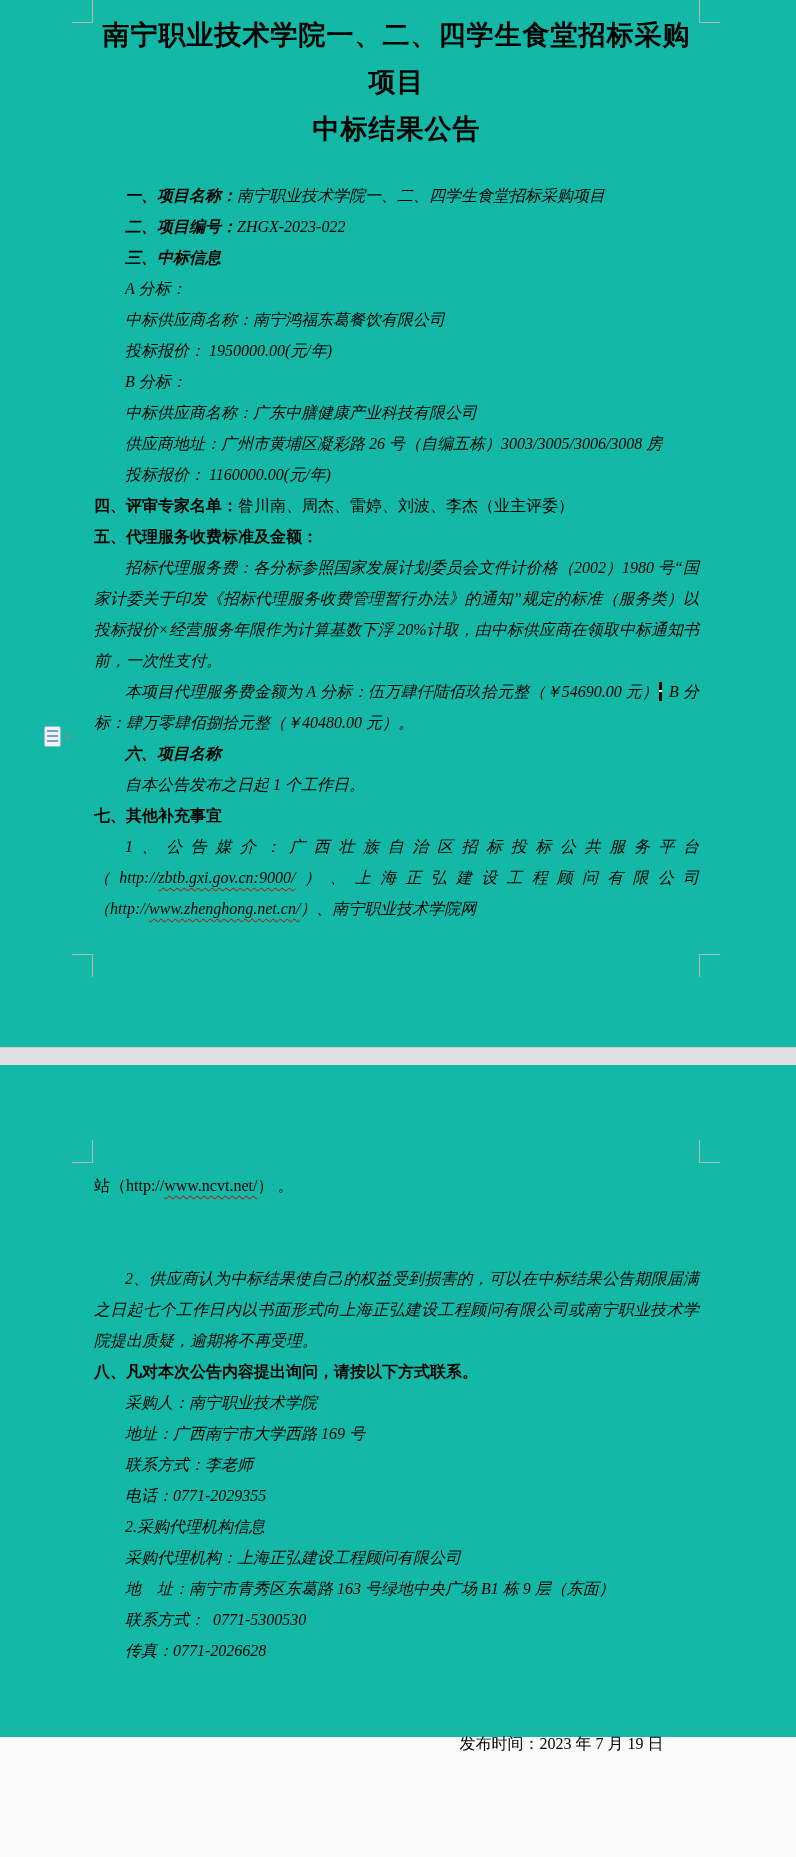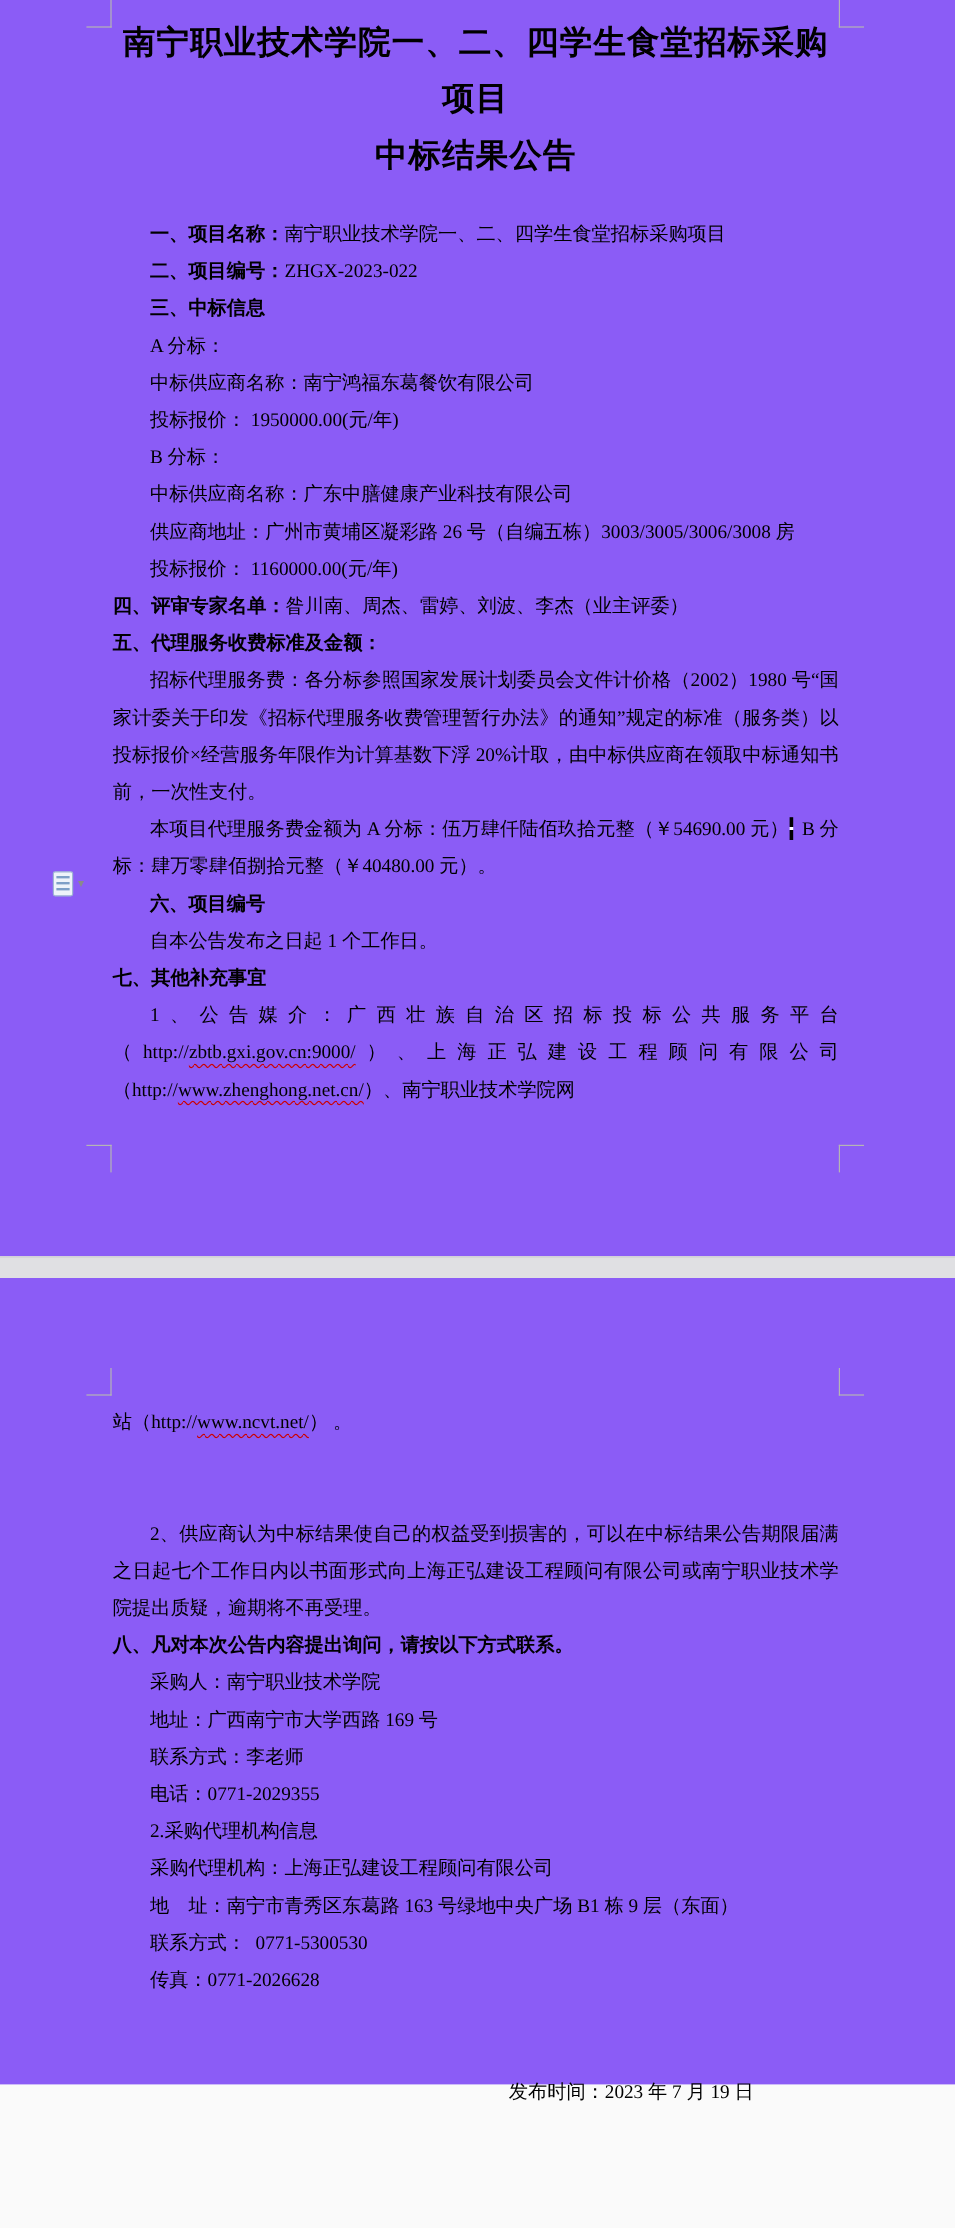--- a/index.html
+++ b/index.html
@@ -1,30 +1,30 @@
 <!DOCTYPE html>
 <html><head>
 <meta charset="utf-8">
 <style>
   html,body{margin:0;padding:0;background:#ffffff;}
   .screen{position:relative;width:796px;height:1857px;background:#fafafa;overflow:hidden;
           font-family:"Liberation Serif","DejaVu Serif",serif;color:#000;}
-  .page{position:absolute;left:0;width:796px;background:#8b5cf6;box-sizing:border-box;}
+  .page{position:absolute;left:0;width:796px;background:#14b8a6;box-sizing:border-box;}
   .page1{top:0;height:1047px;padding:12px 97px 0 94px;}
   .page2{top:1065px;height:672px;padding:105px 97px 0 94px;}
   .separator{position:absolute;left:0;top:1047px;width:796px;height:18px;
              background:#e0e0e3;border-top:1px solid #cfcfd2;box-sizing:border-box;}
   .title-block{text-align:center;margin-bottom:27px;}
   .title-line{font-size:27px;line-height:47px;font-weight:bold;letter-spacing:1px;
               font-family:"Liberation Serif","DejaVu Serif",serif;}
   .para{margin:0;font-size:16px;line-height:31px;white-space:pre-wrap;}
-  .para.indent{text-indent:31px;}
+  .para.indent{text-indent:31px;font-style:italic;}
   .para.justify{text-align:justify;}
   .para.blank{height:31px;}
-  .para.publish{text-indent:330px;}
+  .para.publish{text-indent:330px;text-align:center;}
   .bold{font-weight:bold;font-family:"Liberation Sans","DejaVu Sans",sans-serif;}
   .squiggle{text-decoration-line:underline;text-decoration-style:wavy;
             text-decoration-color:#cc0000;text-decoration-thickness:1px;text-underline-offset:4px;}
   .caret{display:inline-block;width:3px;height:19px;margin:0 3px 0 1px;vertical-align:-4px;
          background:linear-gradient(#000 44%,#fff 44%,#fff 54%,#000 54%);}
   
   .crop{position:absolute;width:21px;height:23px;box-sizing:border-box;}
   .crop-tl{left:72px;top:0;border-right:1px solid #b5b5b5;border-bottom:1px solid #b5b5b5;}
   .crop-tr{left:699px;top:0;border-left:1px solid #b5b5b5;border-bottom:1px solid #b5b5b5;}
   .crop-bl{left:72px;top:954px;border-right:1px solid #b5b5b5;border-top:1px solid #b5b5b5;}
@@ -57,21 +57,21 @@
         <p class="para indent"><span>中标供应商名称：南宁鸿福东葛餐饮有限公司</span></p>
         <p class="para indent"><span>投标报价： 1950000.00(元/年)</span></p>
         <p class="para indent"><span>B 分标：</span></p>
         <p class="para indent"><span>中标供应商名称：广东中膳健康产业科技有限公司</span></p>
         <p class="para indent"><span>供应商地址：广州市黄埔区凝彩路 26 号（自编五栋）3003/3005/3006/3008 房</span></p>
         <p class="para indent"><span>投标报价： 1160000.00(元/年)</span></p>
         <p class="para"><span class="bold">四、评审专家名单：</span><span>昝川南、周杰、雷婷、刘波、李杰（业主评委）</span></p>
         <p class="para"><span class="bold">五、代理服务收费标准及金额：</span></p>
         <p class="para indent justify"><span>招标代理服务费：各分标参照国家发展计划委员会文件计价格（2002）1980 号“国家计委关于印发《招标代理服务收费管理暂行办法》的通知”规定的标准（服务类）以投标报价×经营服务年限作为计算基数下浮 20%计取，由中标供应商在领取中标通知书前，一次性支付。</span></p>
         <p class="para indent justify"><span>本项目代理服务费金额为 A 分标：伍万肆仟陆佰玖拾元整（￥54690.00 元）</span><span class="caret"></span><span> B 分标：肆万零肆佰捌拾元整（￥40480.00 元）。</span></p>
-        <p class="para indent"><span class="bold">六、项目编号</span></p>
+        <p class="para indent"><span class="bold">六、项目名称</span></p>
         <p class="para indent"><span>自本公告发布之日起 1 个工作日。</span></p>
         <p class="para"><span class="bold">七、其他补充事宜</span></p>
         <p class="para indent justify"><span>1、公告媒介：广西壮族自治区招标投标公共服务平台（http://</span><span class="squiggle">zbtb.gxi.gov.cn:9000/</span><span>）、上海正弘建设工程顾问有限公司（http://</span><span class="squiggle">www.zhenghong.net.cn/</span><span>）、南宁职业技术学院网</span></p>
       </div>
   </div>
 
   <div class="separator"></div>
 
   <div class="page page2">
     <div id="p2-body">

